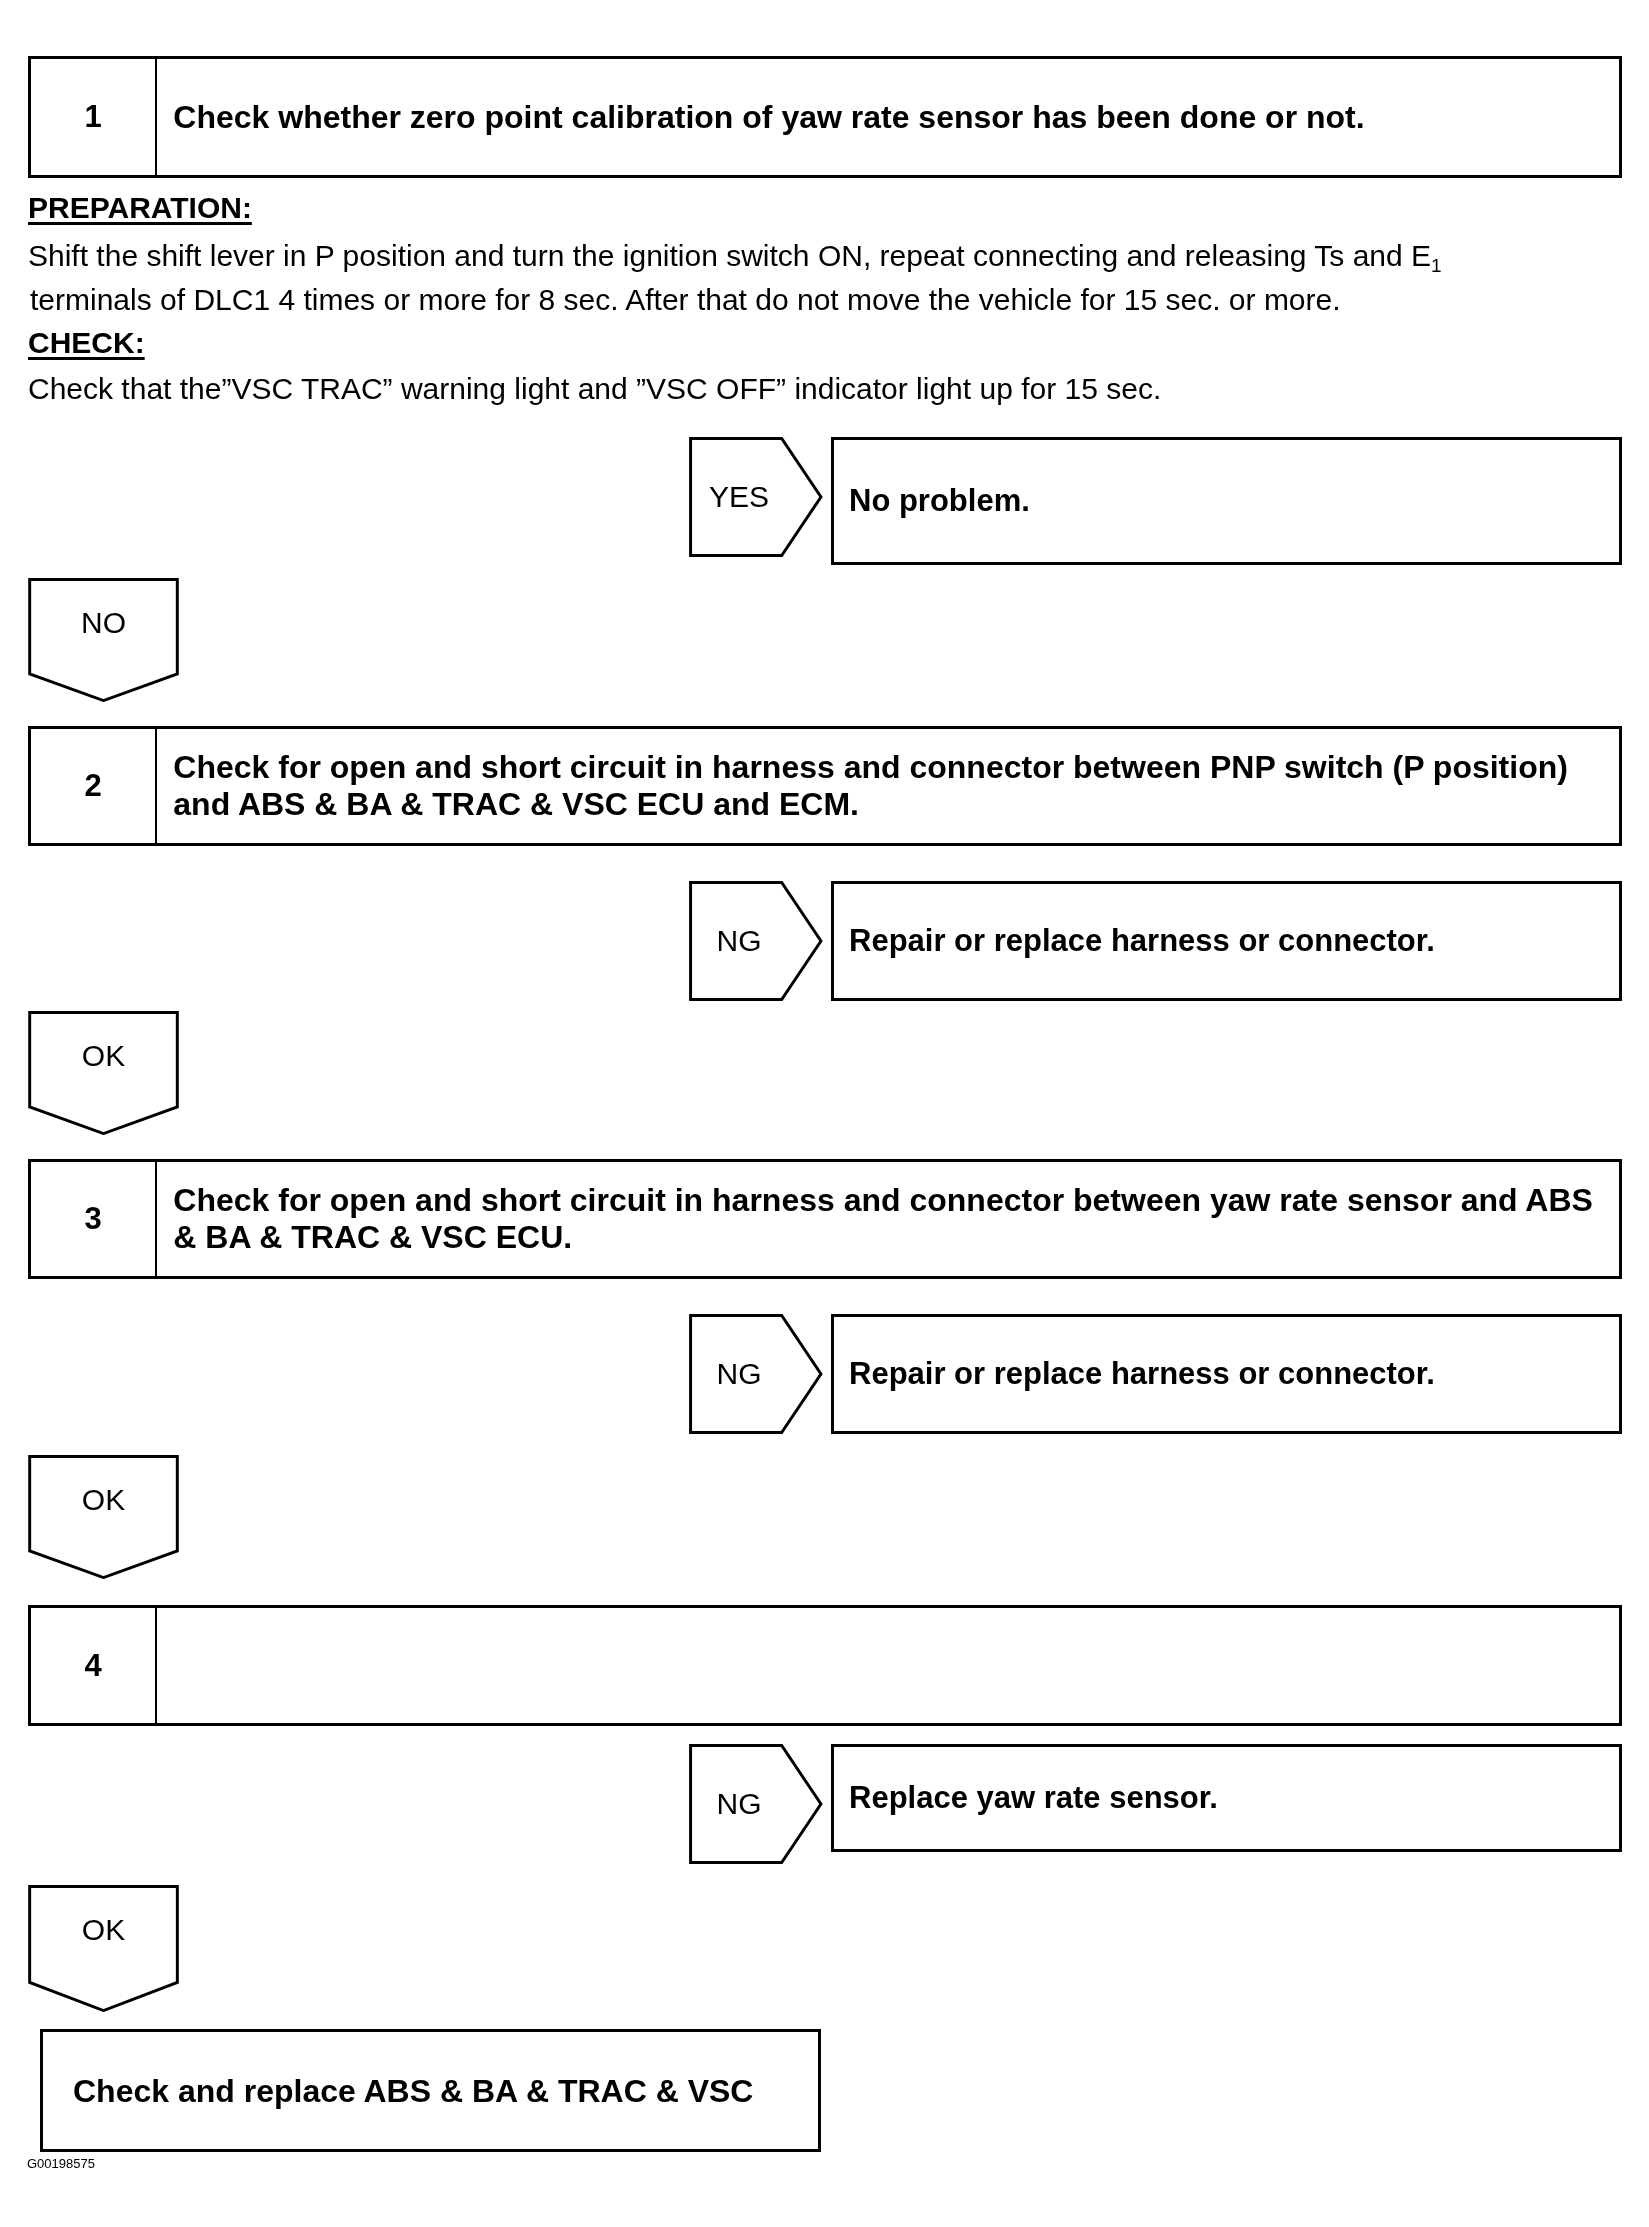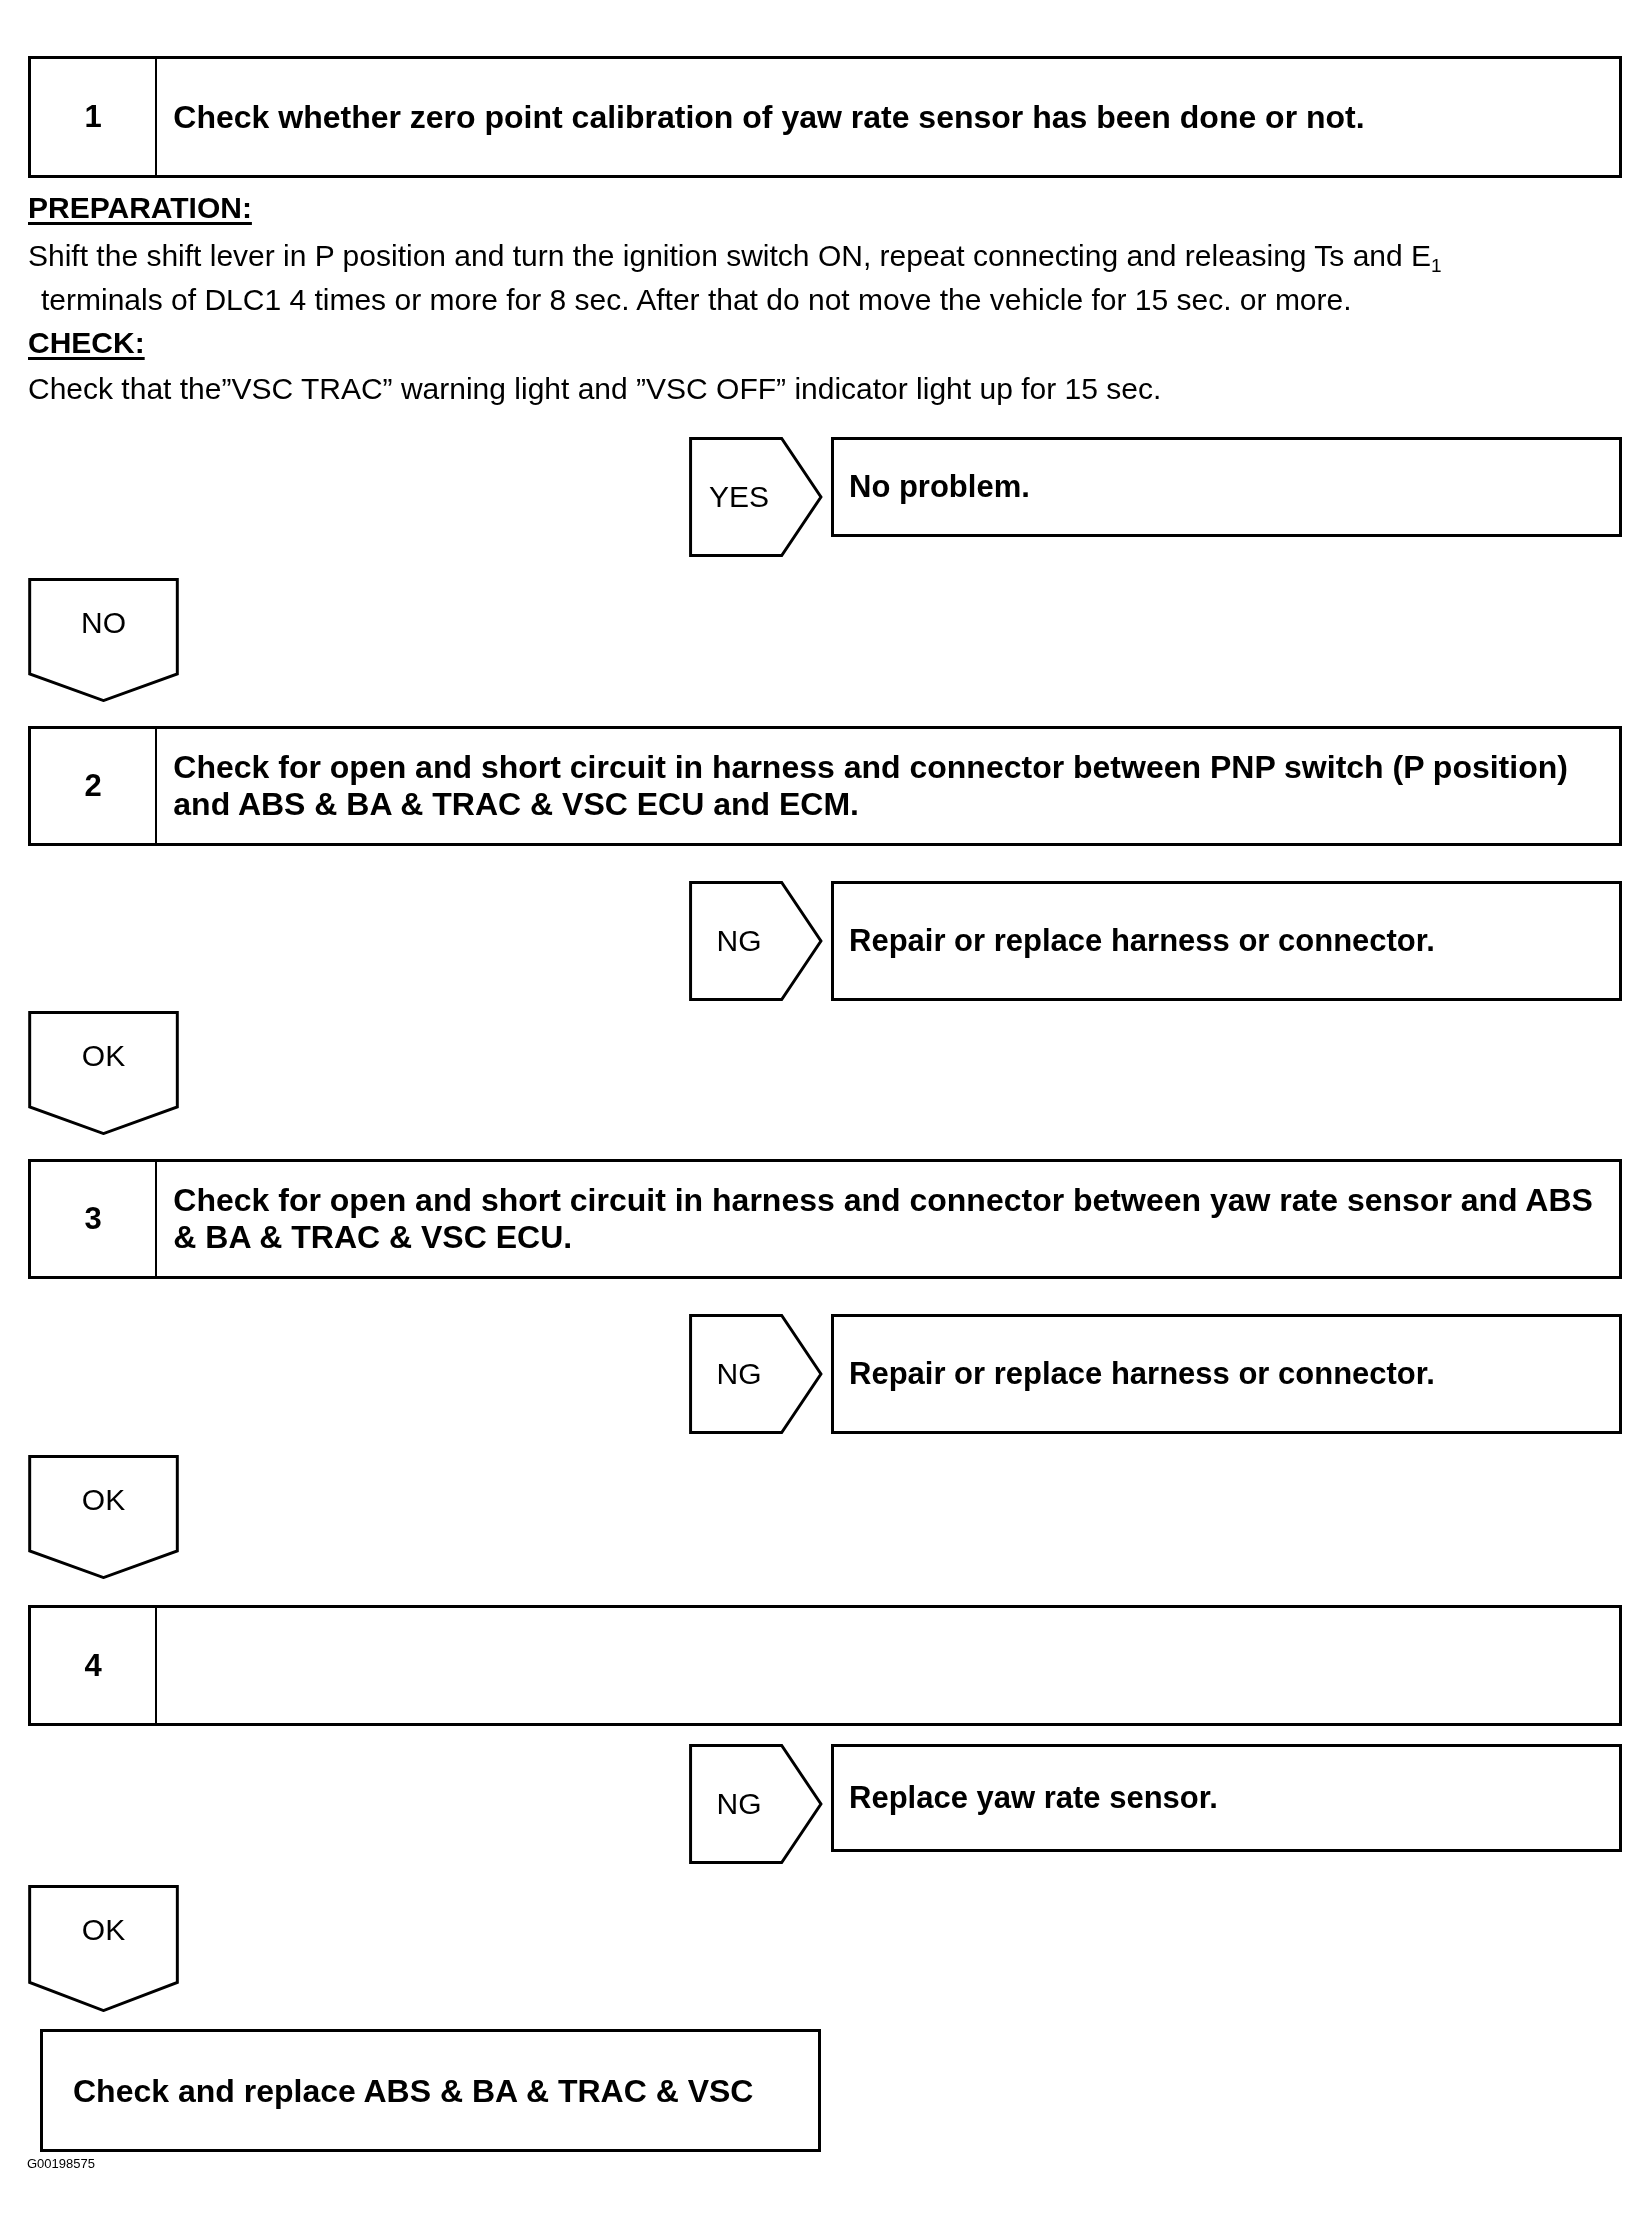--- a/index.html
+++ b/index.html
@@ -46,31 +46,31 @@
 
 <div class="abs step-box" style="left:28px; top:56px; width:1594px; height:122px;">
   <div class="step-num">1</div>
   <div class="step-text">Check whether zero point calibration of yaw rate sensor has been done or not.</div>
 </div>
 
 <div class="abs section-label" style="left:28px; top:191px;">PREPARATION:</div>
 <div class="abs body-text" style="left:28px; top:234px;">
   <span>Shift the shift lever in P position and turn the ignition switch ON, repeat connecting and releasing Ts and E</span><sub>1</sub>
 </div>
-<div class="abs body-text" style="left:41px; top:278px;">terminals of DLC1 4 times or more for 8 sec. After that do not move the vehicle for 15 sec. or more.</div>
+<div class="abs body-text" style="left:30px; top:278px;">terminals of DLC1 4 times or more for 8 sec. After that do not move the vehicle for 15 sec. or more.</div>
 <div class="abs section-label" style="left:28px; top:326px;">CHECK:</div>
 <div class="abs body-text" style="left:28px; top:367px;">Check that the”VSC TRAC” warning light and ”VSC OFF” indicator light up for 15 sec.</div>
 
 <div class="abs right-arrow" style="left:689px; top:437px;">
   <svg width="135" height="120" viewBox="0 0 182 162">
     <polygon points="2,2 125,2 178,81 125,160 2,160" fill="#fff" stroke="#000" stroke-width="4"></polygon>
   </svg>
   <div class="arrow-label" style="left:0; top:0; width:100px; height:120px;">YES</div>
 </div>
-<div class="abs result-box" style="left:831px; top:437px; width:791px; height:100px;">No problem.</div>
+<div class="abs result-box" style="left:831px; top:437px; width:791px; height:128px;">No problem.</div>
 
 <div class="abs down-arrow" style="left:28px; top:578px;">
   <svg width="151" height="124" viewBox="0 0 204 168">
     <polygon points="2,2 202,2 202,130 102,166 2,130" fill="#fff" stroke="#000" stroke-width="4"></polygon>
   </svg>
   <div class="arrow-label" style="left:0; top:0; width:151px; height:90px;">NO</div>
 </div>
 
 <div class="abs step-box" style="left:28px; top:726px; width:1594px; height:120px;">
   <div class="step-num">2</div>

